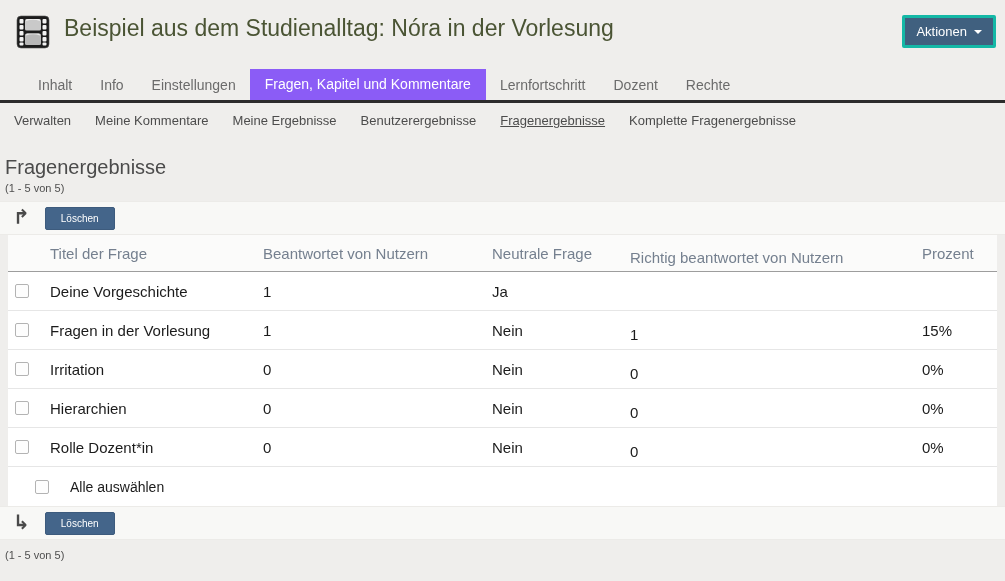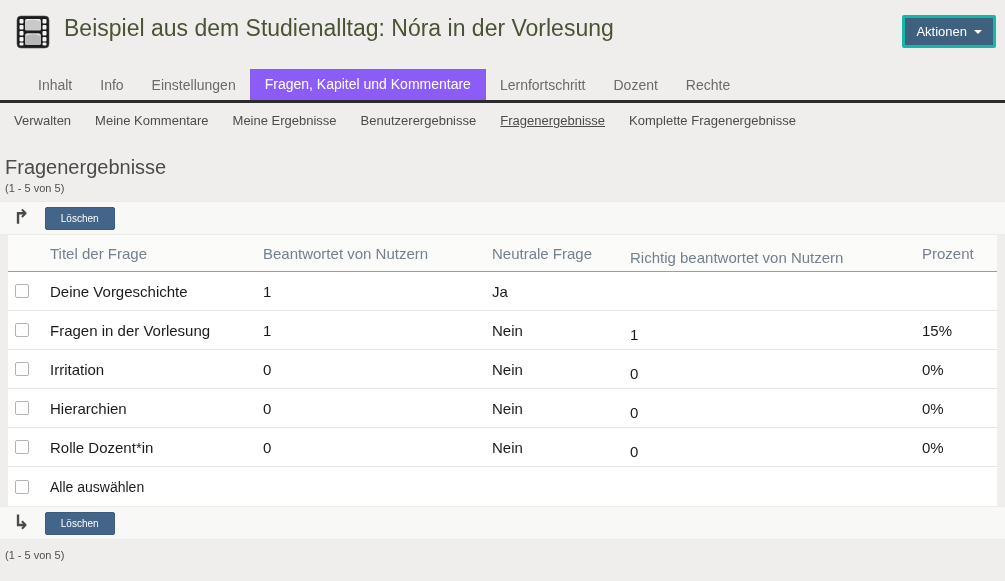--- a/index.html
+++ b/index.html
@@ -38,21 +38,21 @@
   .toolbar { background:#f8f8f6; border-top:1px solid #ecebe8; border-bottom:1px solid #ecebe8;
     display:flex; align-items:center; gap:15px; padding:4px 0 4px 13px; height:34px; }
   .arrow-glyph { font-size:20px; font-weight:bold; color:#4a4a4a; line-height:1; transform:translateY(-1px); }
   .btn-delete { background:#44658a; color:#fff; border:1px solid #3d5b7d; border-radius:2px;
     font-size:10px; font-family:inherit; padding:5px 15px; cursor:pointer; }
   
   .table-panel { margin:0 8px; background:#fff; }
   .trow, .thead { display:flex; align-items:center;justify-content:space-between; }
   .thead { height:37px; background:#fbfbfa; border-bottom:1px solid #9d9d9d; font-size:15px; color:#75808f; }
   .trow { height:39px; border-bottom:1px solid #e6e6e6; font-size:15px; color:#1b1b1b; background:#fff; }
-  .trow.selectall { border-bottom:none; font-size:14px; }
+  .trow.selectall { border-bottom:none; font-size:14px;padding-left:20px; }
   .cell { padding-right:6px; overflow:hidden; white-space:nowrap; }
   .c0 { width:42px; padding-left:7px; display:flex; align-items:center; }
   .c1 { width:213px; } .c2 { width:229px; } .c3 { width:138px; } .c4 { width:292px;margin-top:8px; } .c5 { flex:1; }
   input[type=checkbox] {
     appearance:none; -webkit-appearance:none; width:14px; height:14px; margin:0;
     border:1px solid #b3b3b3; border-radius:2px; background:#fdfdfd; cursor:pointer;
   }
 </style>
 </head>
 <body>

